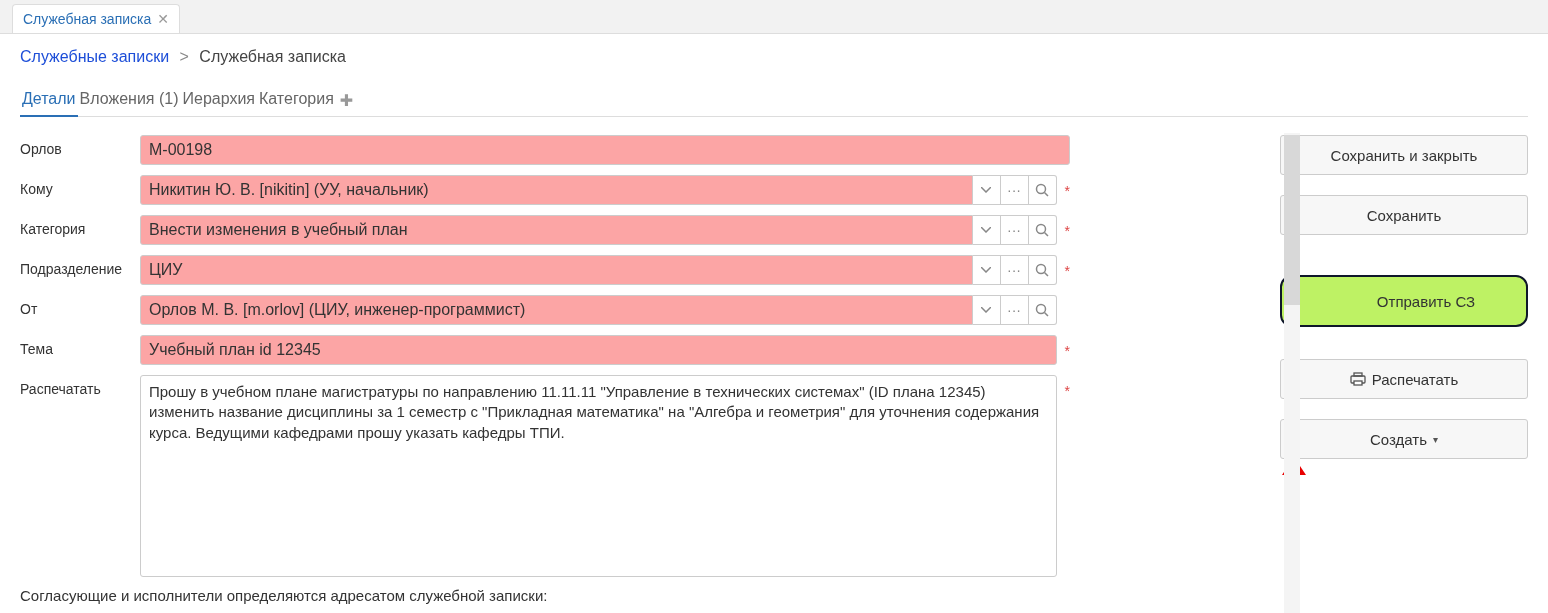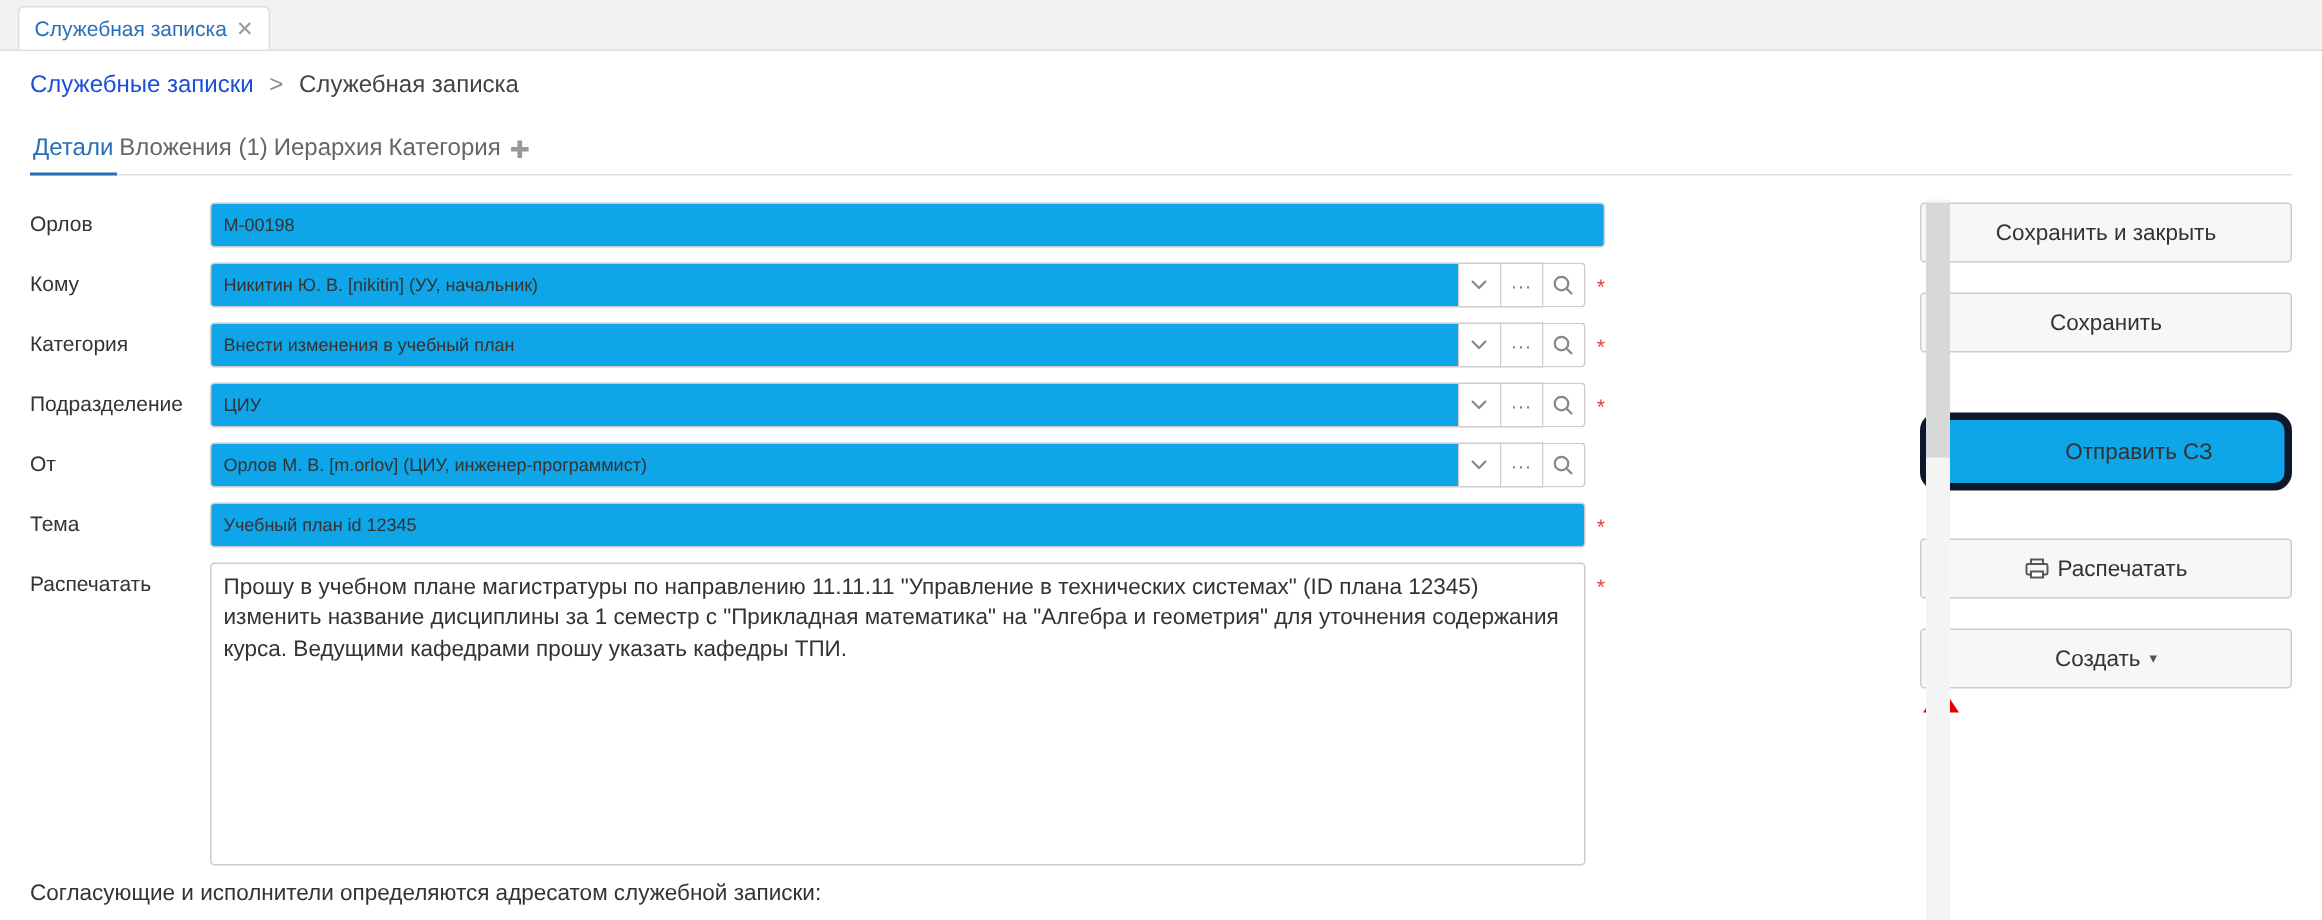--- a/index.html
+++ b/index.html
@@ -19,29 +19,29 @@
 .plus { color: #999; font-size: 16px; padding: 0 4px; cursor: pointer; }
 .main { display: flex; gap: 18px; }
 .form-scroll { flex: 1; position: relative; }
 .form-area { width: 1050px; }
 .scrollbar { position: absolute; right: -38px; top: -2px; bottom: 8px; width: 16px; background: #f4f4f4; }
 .scrollbar-thumb { background: #d8d8d8; height: 170px; margin-top: 2px; }
 .sidebar { width: 248px; flex-shrink: 0; }
 .row { display: flex; align-items: flex-start; margin-bottom: 10px; }
 .row .lbl { width: 120px; padding-top: 6px; color: #333; flex-shrink: 0; }
 .row .field { flex: 1; display: flex; align-items: center; gap: 4px; }
-.inp { flex: 1; height: 30px; border: 1px solid #ccc; border-radius: 3px; padding: 4px 8px; font-size: 12px; color: #333; background: #0ea5e9; }
+.inp { flex: 1; height: 30px; border: 1px solid #ccc; border-radius: 3px; padding: 4px 8px; font-size: 16px; color: #333; background: #fca5a5; }
 .picker { flex: 1; display: flex; }
 .picker .inp { border-radius: 3px 0 0 3px; }
 .iconbtn { width: 28px; height: 30px; border: 1px solid #ccc; border-left: none; background: #fff; display: flex; align-items: center; justify-content: center; cursor: pointer; color: #888; }
 .iconbtn:last-of-type { border-radius: 0 3px 3px 0; }
 .req { color: #d44; margin-left: 4px; font-size: 14px; align-self: flex-start; padding-top: 8px; }
 .ta { flex: 1; border: 1px solid #ccc; border-radius: 3px; padding: 6px 8px; font-size: 15px; color: #333; line-height: 1.35; height: 202px; resize: none; font-family: inherit; }
 .btn { display: block; width: 100%; height: 40px; border: 1px solid #ccc; background: #f7f7f7; border-radius: 3px; margin-bottom: 20px; font-size: 15px; color: #333; cursor: pointer; display: flex; align-items: center; justify-content: center; gap: 6px; }
-.btn.submit-hl { background: #0ea5e9; border: 5px solid #0f172a; border-radius: 12px; height: 52px; margin-bottom: 32px; padding-left: 44px; }
+.btn.submit-hl { background: #bef264; border: 2px solid #0f172a; border-radius: 12px; height: 52px; margin-bottom: 32px; padding-left: 44px; }
 .caret-sm { font-size: 10px; color: #555; }
 svg { display: block; }
 .arrow-up { text-align: center; margin: -22px 0 -6px; }
 .help-text { color: #e80000; font-weight: bold; font-size: 14px; line-height: 1.45; margin-top: 8px; white-space: pre-line; }
 .note { font-size: 15px; color: #333; margin-top: 10px; }
 </style>
 </head>
 <body>
 
 <div class="top-tabs">

